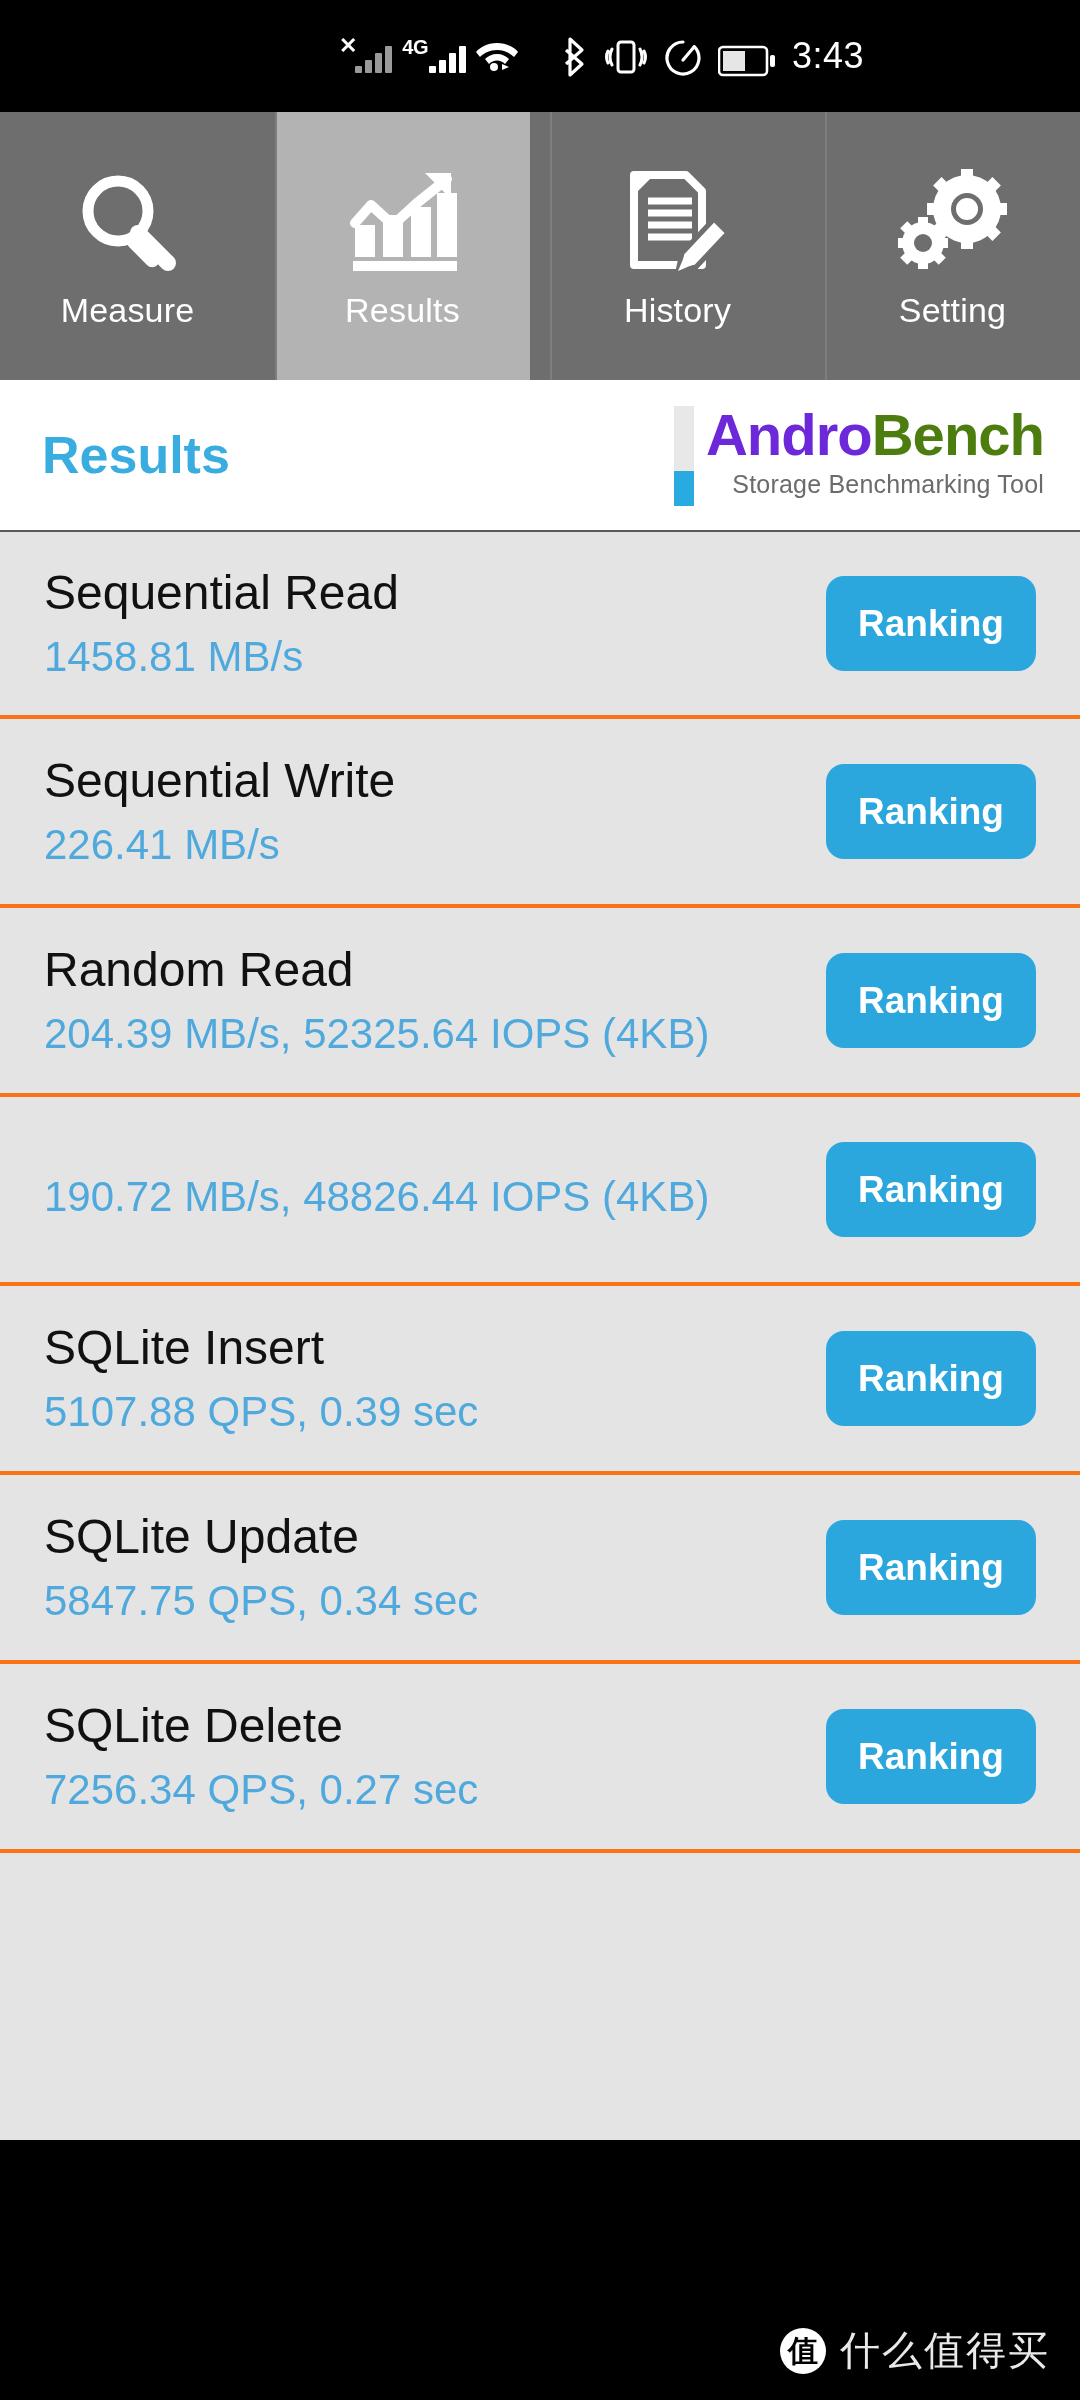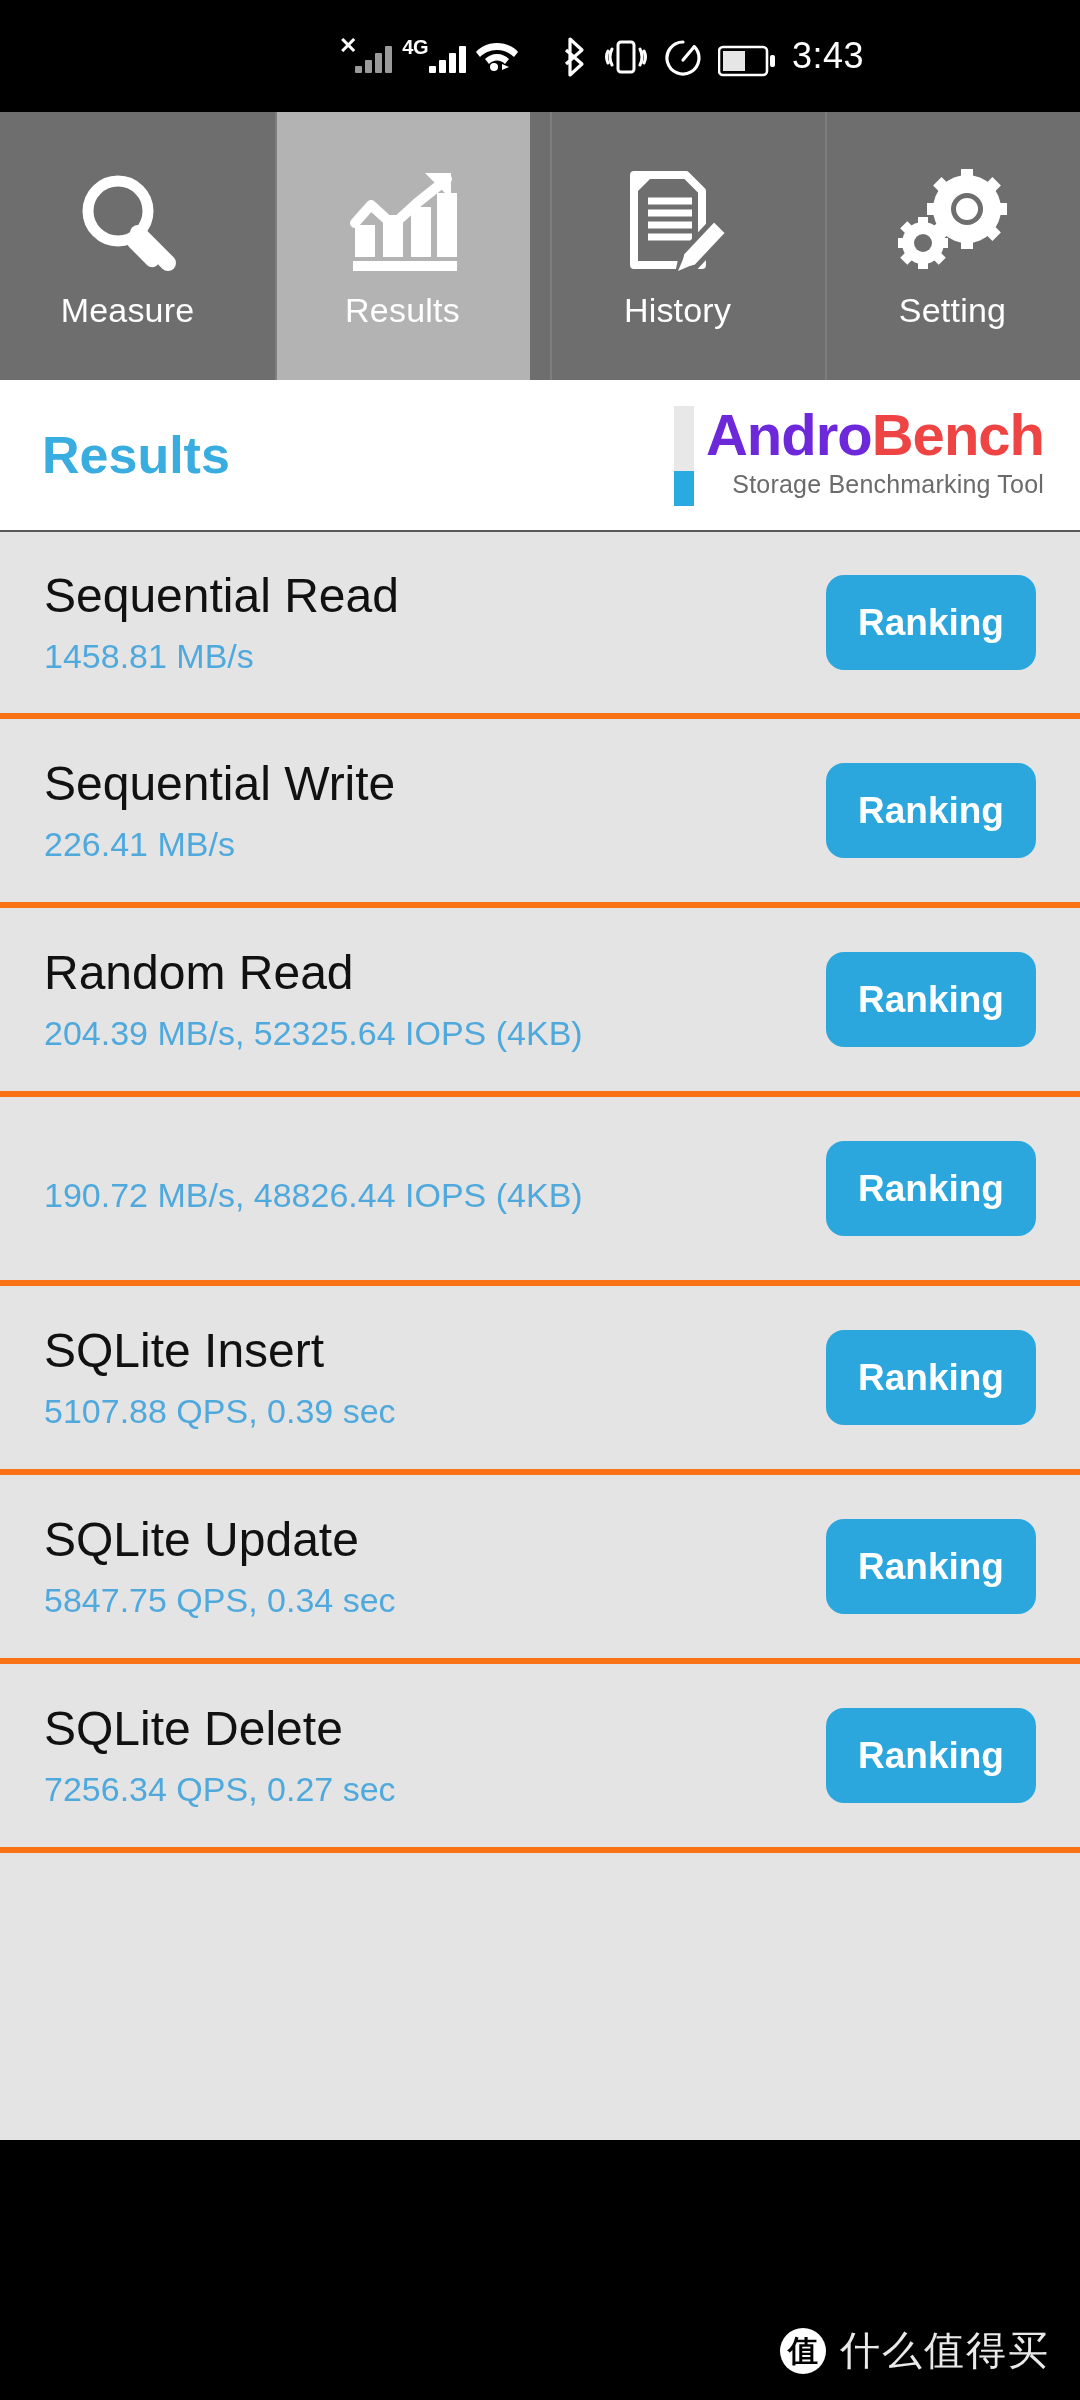--- a/index.html
+++ b/index.html
@@ -71,43 +71,43 @@
   .header-title {
     color:#3aade0; font-size:52px; font-weight:bold; margin-left:42px; letter-spacing:0px;
   }
   .logo { position:absolute; right:36px; top:26px; display:flex; align-items:flex-start; }
   .logo-bar { width:20px; height:100px; margin-right:12px; display:flex; flex-direction:column; }
   .logo-bar .top { flex:1.85; background:#e8e8e8; }
   .logo-bar .bot { flex:1; background:#29abe2; }
   .logo-text { display:flex; flex-direction:column; }
   .logo-main { font-size:58px; font-weight:bold; line-height:1.0; letter-spacing:-1px; white-space:nowrap; }
   .logo-main .andro { color:#6d28d9; }
-  .logo-main .bench { color:#ef4444; }
+  .logo-main .bench { color:#4d7c0f; }
   .logo-sub {
     font-size:25px; color:#6b6b6b; text-align:right; margin-top:6px;
     letter-spacing:0.2px; white-space:nowrap;
   }
 
   
   .content {
     position:absolute; top:530px; left:0; width:1080px; height:1610px;
     background:#e4e4e4;
   }
   .row {
     position:relative; height:189px; width:1080px;
     display:flex; align-items:center; padding:0 44px;
-    border-bottom:6px solid #f97316;
+    border-bottom:4px solid #f97316;
   }
   .row:first-child { border-top:2px solid #5a5a5a; }
   .row-texts { flex:1; display:flex; flex-direction:column; justify-content:center; }
   .row-title {
     font-size:48px; color:#111; font-weight:400; line-height:1.12; letter-spacing:0px;
   }
   .row-value {
-    font-size:34px; color:#4fa9dd; font-weight:400; margin-top:14px; letter-spacing:0px;
+    font-size:42px; color:#4fa9dd; font-weight:400; margin-top:14px; letter-spacing:0px;
   }
   .rank-btn {
     flex:0 0 auto; width:210px; height:95px;
     background:#2ba7de; border:none; border-radius:18px;
     color:#fff; font-size:37px; font-weight:bold;
     display:flex; align-items:center; justify-content:center;
     cursor:pointer; letter-spacing:0px;
   }
   .list-filler { width:1080px; background:#e4e4e4; }
 

